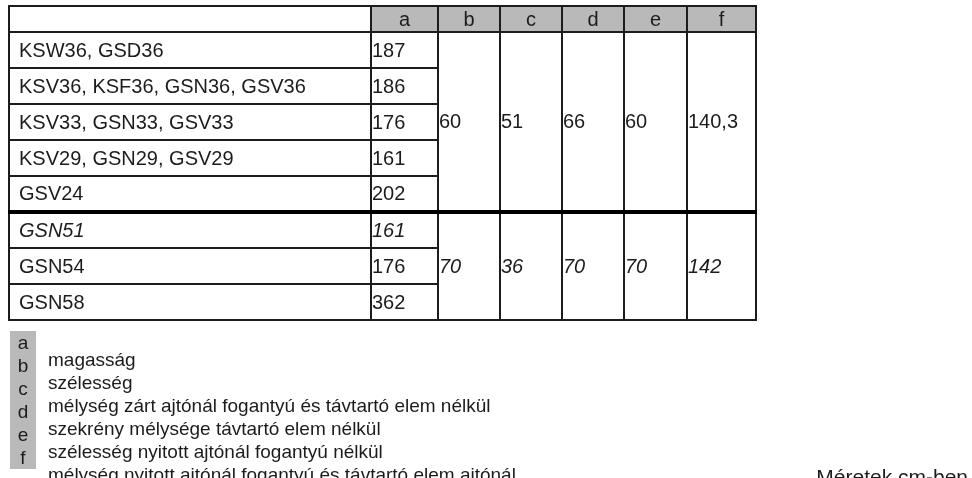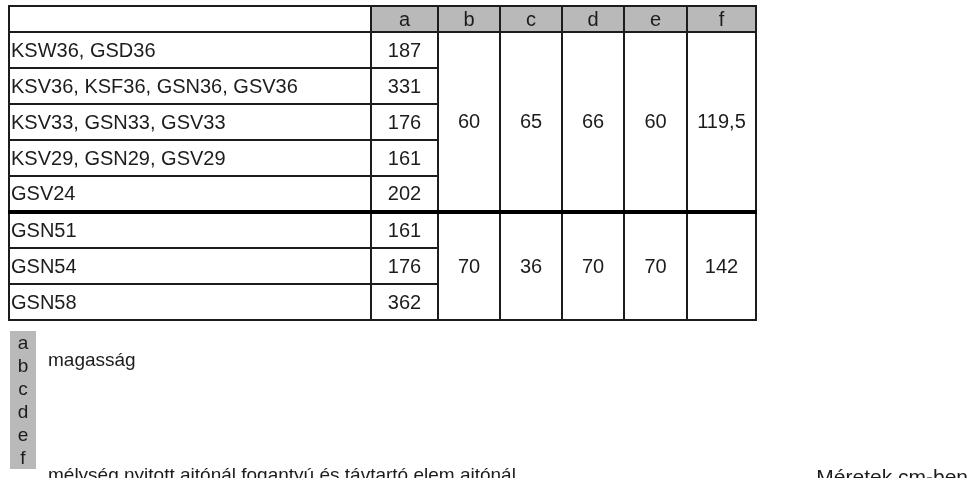--- a/index.html
+++ b/index.html
@@ -26,23 +26,23 @@
   col.c-model { width: 362px; }
   col.c-a { width: 67px; }
   col.c-b { width: 62px; }
   col.c-c { width: 62px; }
   col.c-d { width: 62px; }
   col.c-e { width: 63px; }
   col.c-f { width: 69px; }
   tr.hdr th { height: 26px; background: #b9b9b9; text-align: center; }
   tr.hdr th.blank { background: #ffffff; }
   tr.body-row td { height: 36px; }
-  td.model { text-align: left; padding-left: 1px; }
-  td.val, td.shared { text-align: center; }
-  tr.group-sep td { border-top: 4px solid #000000; }
+  td.model { text-align: left; padding-left: 9px; }
+  td.val, td.shared { text-align: left; }
+  tr.group-sep td { border-top: 4px solid #000000; font-style: italic; }
   .legend {
     position: absolute; left: 10px; top: 331px;
     font-size: 19px;
   }
   .legend-row { display: flex; align-items: center; height: 23px; }
   .legend-key {
     width: 26px; height: 23px;
     background: #b9b9b9;
     text-align: center; line-height: 23px;
     flex: 0 0 26px;
@@ -76,28 +76,28 @@
       <th>c</th>
       <th>d</th>
       <th>e</th>
       <th>f</th>
     </tr>
 
     <tr class="body-row">
       <td class="model">KSW36, GSD36</td>
       <td class="val">187</td>
       <td class="shared" rowspan="5">60</td>
-      <td class="shared" rowspan="5">65</td>
+      <td class="shared" rowspan="5">51</td>
       <td class="shared" rowspan="5">66</td>
       <td class="shared" rowspan="5">60</td>
-      <td class="shared" rowspan="5">119,5</td>
+      <td class="shared" rowspan="5">140,3</td>
     </tr>
     <tr class="body-row">
       <td class="model">KSV36, KSF36, GSN36, GSV36</td>
-      <td class="val">331</td>
+      <td class="val">186</td>
     </tr>
     <tr class="body-row">
       <td class="model">KSV33, GSN33, GSV33</td>
       <td class="val">176</td>
     </tr>
     <tr class="body-row">
       <td class="model">KSV29, GSN29, GSV29</td>
       <td class="val">161</td>
     </tr>
     <tr class="body-row">
@@ -126,29 +126,33 @@
     </table>
 </div>
 
 <div class="legend">
   <div class="legend-row">
     <span class="legend-key">a</span>
     <span class="legend-label">magasság</span>
   </div>
   <div class="legend-row">
     <span class="legend-key">b</span>
+    <span class="legend-label">szélesség</span>
   </div>
   <div class="legend-row">
     <span class="legend-key">c</span>
+    <span class="legend-label">mélység zárt ajtónál fogantyú és távtartó elem nélkül</span>
   </div>
   <div class="legend-row">
     <span class="legend-key">d</span>
+    <span class="legend-label">szekrény mélysége távtartó elem nélkül</span>
   </div>
   <div class="legend-row">
     <span class="legend-key">e</span>
+    <span class="legend-label">szélesség nyitott ajtónál fogantyú nélkül</span>
   </div>
   <div class="legend-row">
     <span class="legend-key">f</span>
     <span class="legend-label">mélység nyitott ajtónál fogantyú és távtartó elem ajtónál</span>
   </div>
 </div>
 
 <div class="units-note">Méretek cm-ben</div>
 
 </body></html>

